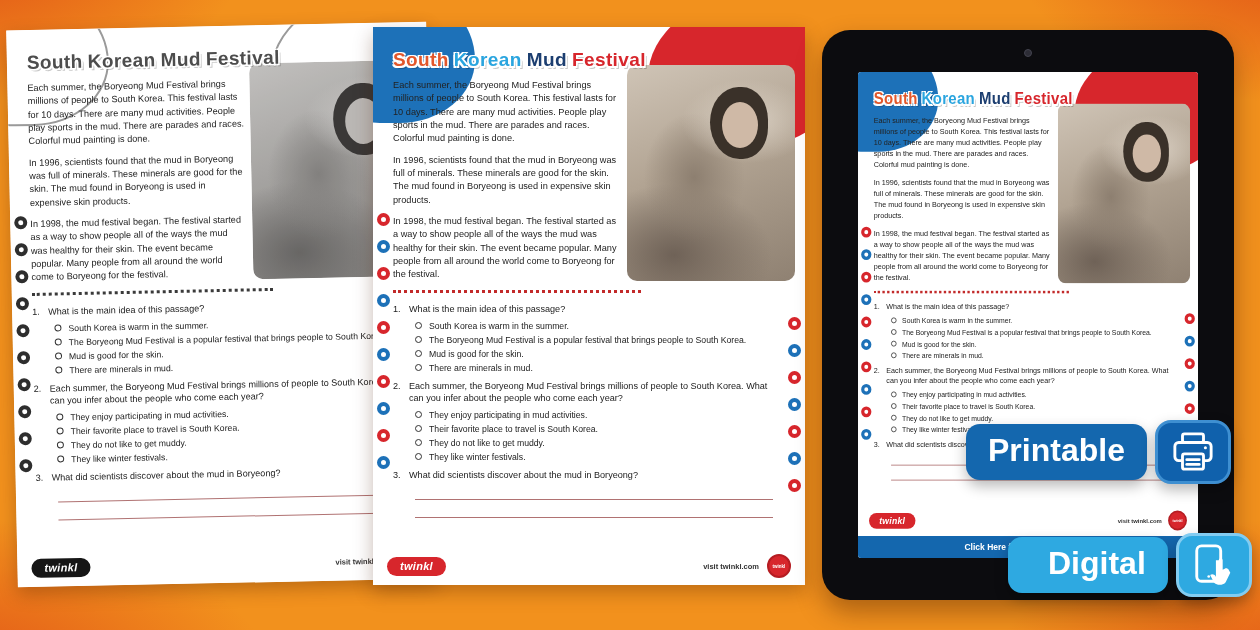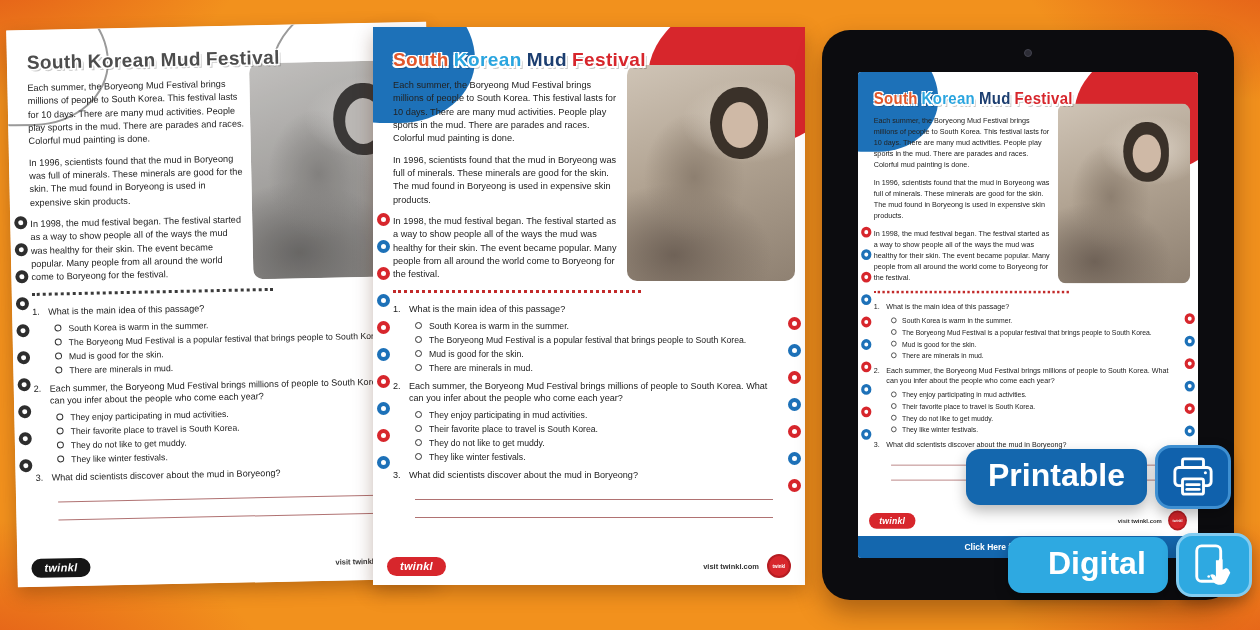--- a/index.html
+++ b/index.html
@@ -92,21 +92,21 @@
   .tablet-camera{position:absolute;top:19px;left:50%;transform:translateX(-50%);
     width:8px;height:8px;border-radius:50%;background:#2d2d36;border:1px solid #44444f;}
   .tablet-screen{position:absolute;left:36px;right:36px;top:42px;bottom:42px;background:#fff;
     overflow:hidden;border-radius:3px;}
   .screen-scale{width:432px;height:558px;transform:scale(0.787,0.832);transform-origin:0 0;}
   .screen-linkbar{position:absolute;left:0;right:0;bottom:0;height:22px;background:var(--printable-blue);
     color:#fff;font-size:8.5px;font-weight:bold;display:flex;align-items:center;justify-content:center;z-index:6;cursor:pointer;}
 
   
   .badge{position:absolute;display:flex;align-items:center;gap:8px;z-index:10;cursor:pointer;}
-  .badge--printable{left:966px;top:445px;}
+  .badge--printable{left:966px;top:420px;}
   .badge--digital{left:1008px;top:533px;}
   .badge-label{color:#fff;font-weight:bold;font-size:32px;padding:8px 22px 11px;border-radius:14px;
     box-shadow:0 6px 14px rgba(0,0,0,.28);}
   .badge--printable .badge-label{background:var(--printable-blue);}
   .badge--digital .badge-label{background:var(--digital-blue);padding-left:40px;}
   .badge-icon{width:76px;height:64px;border-radius:16px;display:flex;align-items:center;justify-content:center;
     box-shadow:0 6px 14px rgba(0,0,0,.28);}
   .badge--printable .badge-icon{background:#1061AC;border:3px solid #3E8FD1;}
   .badge--digital .badge-icon{background:var(--digital-blue);border:3px solid #82CCF1;}
 </style>

